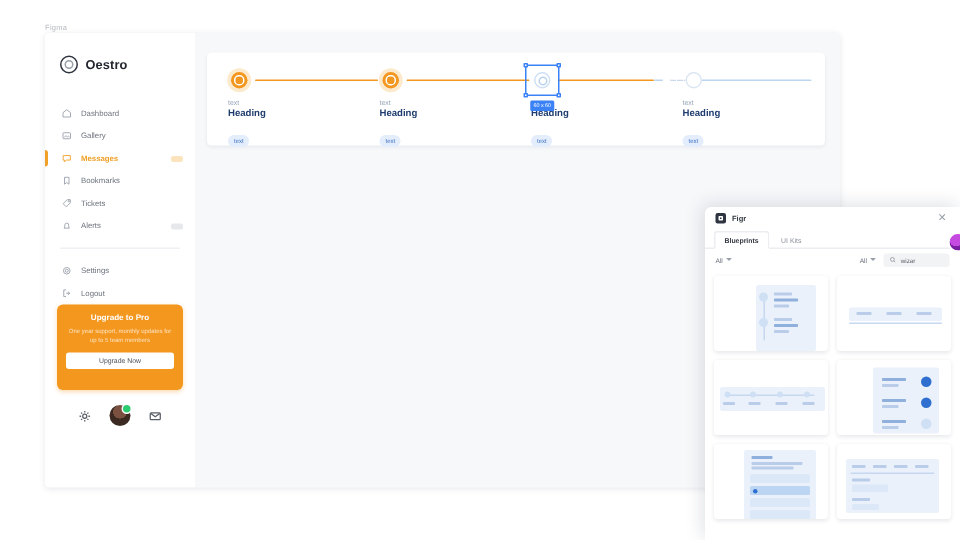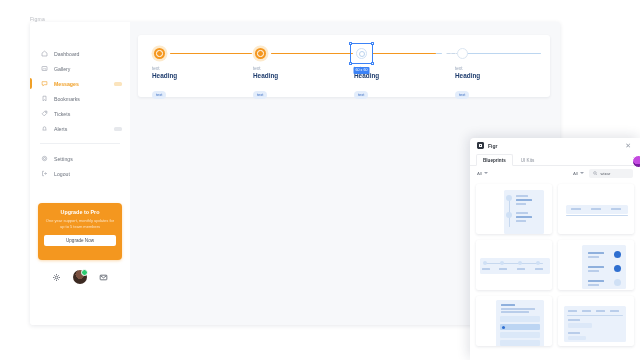--- a/index.html
+++ b/index.html
@@ -304,20 +304,24 @@
 <body>
 
 <div class="canvas">
 
   <div class="frame-label">Figma</div>
 
   <div class="app-window">
 
     <div class="sidebar">
 
+      <div class="brand">
+        <div class="brand-mark"></div>
+        <div class="brand-name">Oestro</div>
+      </div>
 
       <div class="nav">
 
         <div class="nav-item">
           <span class="ico">
             <svg viewBox="0 0 14 14" fill="none" stroke="#9aa0ab" stroke-width="1.2">
                 <path d="M2 6.2 7 2.3l5 3.9V12H2z"></path>
               </svg>
           </span>
           <span class="nav-label">Dashboard</span>

